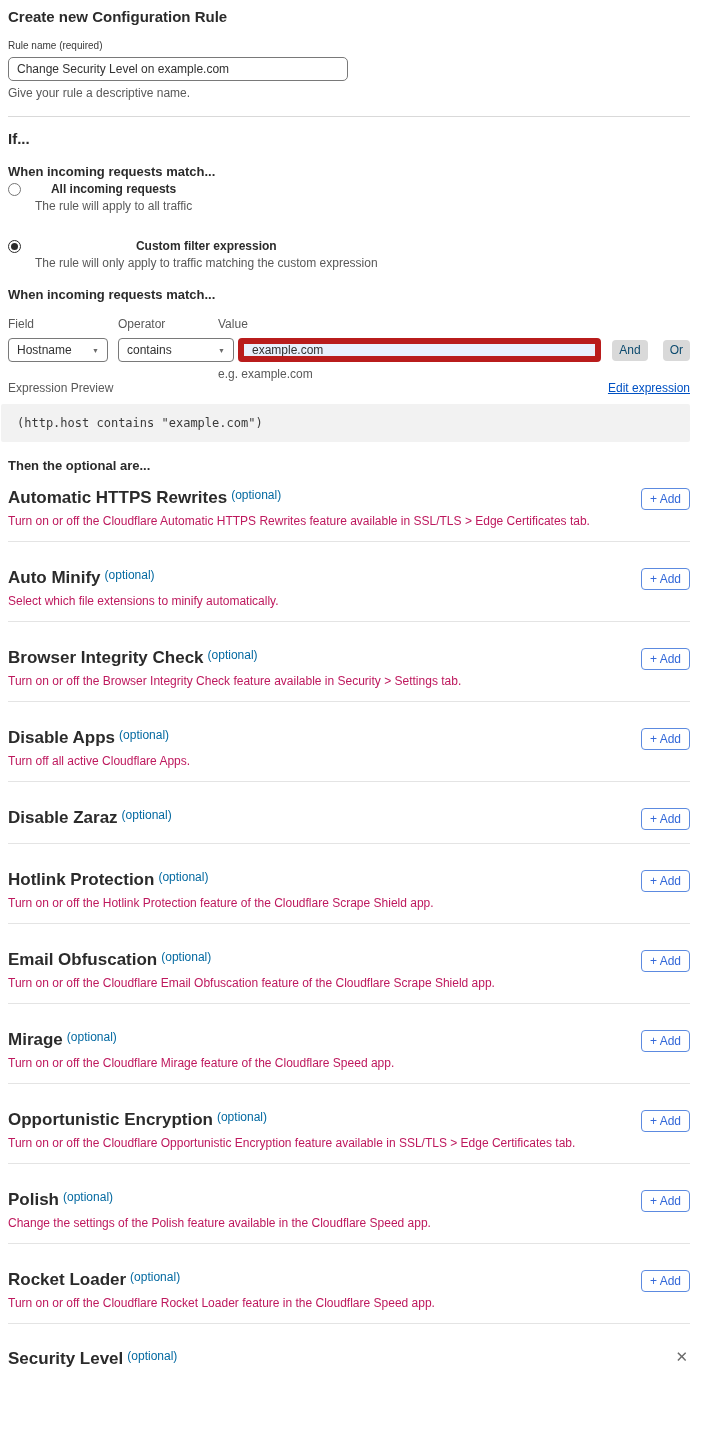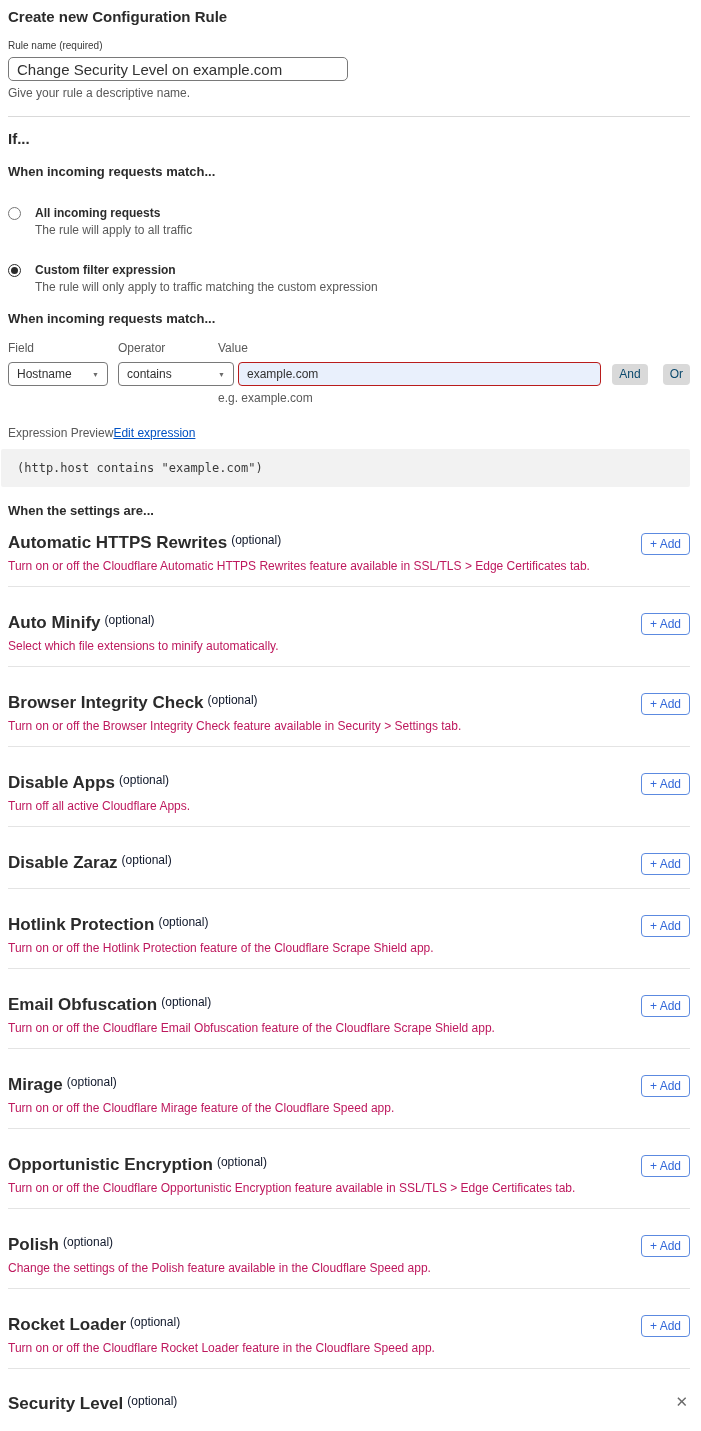--- a/index.html
+++ b/index.html
@@ -10,31 +10,31 @@
     font-size: 12px; color: #313131;
   }
   .container { padding: 8px 11px 0 8px; }
 
   h1.page-title { font-size: 15px; font-weight: bold; color: #2b2b2b; }
 
   .field-label { margin-top: 15px; font-size: 10px; color: #3a3a3a; }
   .text-input {
     display: block; margin-top: 6px; width: 340px; height: 24px;
     border: 1px solid #797979; border-radius: 5px; padding: 0 8px;
-    font-family: "Liberation Sans", sans-serif; font-size: 15px; color: #313131;
+    font-family: "Liberation Sans", sans-serif; font-size: 12px; color: #313131;
     background: #fff; outline: none;
   }
   .helper { margin-top: 5px; color: #595959; }
 
   .divider { margin-top: 16px; border-top: 1px solid #d9d9d9; }
 
   h2.if-heading { margin-top: 13px; font-size: 15px; font-weight: bold; color: #2b2b2b; }
   .sub-heading { margin-top: 17px; font-size: 13px; font-weight: bold; color: #2b2b2b; }
 
-  .radio-group { margin-top: 27px; }
+  .radio-group { margin-top: 3px; text-align: center; }
   .radio-row { display: flex; align-items: flex-start; margin-bottom: 26px; cursor: pointer; }
   .radio-row:last-child { margin-bottom: 0; }
   .radio-circle {
     flex: 0 0 auto; width: 13px; height: 13px; border-radius: 50%;
     border: 1px solid #767676; margin-top: 1px; position: relative; background: #fff;
   }
   .radio-circle.selected { border-color: #2b2b2b; }
   .radio-circle.selected::after {
     content: ""; position: absolute; left: 2px; top: 2px; width: 7px; height: 7px;
     border-radius: 50%; background: #2b2b2b;
@@ -52,50 +52,50 @@
   .select {
     height: 24px; border: 1px solid #797979; border-radius: 4px; background: #fff;
     display: flex; align-items: center; justify-content: space-between;
     padding: 0 8px; cursor: pointer;
   }
   .select .caret { color: #6b6b6b; font-size: 7px; margin-left: 6px; }
   .sel-field { width: 100px; }
   .sel-operator { width: 116px; margin-left: 10px; }
   .value-input {
     flex: 1; margin-left: 4px; height: 24px;
-    border: 1px solid #b91c1c; border-radius: 4px; background: #e9f0fc;
+    border: 6px solid #b91c1c; border-radius: 4px; background: #e9f0fc;
     padding: 0 8px; font-family: "Liberation Sans", sans-serif; font-size: 12px;
     color: #313131; outline: none;
   }
   .pill-btn {
     height: 21px; border: none; border-radius: 4px; background: #d9d9d9;
     color: #0c4a6e; font-family: "Liberation Sans", sans-serif; font-size: 12px;
     padding: 0 7px; cursor: pointer;
   }
   .btn-and { margin-left: 11px; }
   .btn-or { margin-left: 15px; }
   .value-helper { margin-top: 5px; margin-left: 210px; color: #595959; }
 
-  .preview-row { display: flex; justify-content: flex-start; align-items: baseline; margin-top: 21px; }
+  .preview-row { display: flex; justify-content: space-between; align-items: baseline; }
   .preview-label { color: #595959; }
   .edit-link { color: #0051c3; text-decoration: underline; cursor: pointer; font-size: 12px; }
   .code-block {
     margin-top: 9px; margin-left: -7px; height: 38px; background: #f2f2f2;
     display: flex; align-items: center; padding: 0 16px;
     font-family: "DejaVu Sans Mono", monospace; font-size: 12px; color: #3a3a3a;
     border-radius: 2px;
   }
 
   .then-heading { margin-top: 16px; font-size: 13px; font-weight: bold; color: #2b2b2b; }
 
   .setting-row { padding: 26px 0 13px 0; border-bottom: 1px solid #e4e4e4; }
   .setting-row:first-child { padding-top: 15px; }
   .setting-title-line { display: flex; align-items: flex-start; min-height: 22px; }
   .setting-title { font-size: 17px; font-weight: bold; color: #2b2b2b; }
-  .setting-optional { color: #0f172a; margin-left: 4px; }
+  .setting-optional { color: #0369a1; margin-left: 4px; }
   .title-spacer { flex: 1; }
   .add-btn {
     height: 22px; min-width: 46px; background: #fff; border: 1px solid #5c8ae0;
     border-radius: 4px; color: #3368d9; font-family: "Liberation Sans", sans-serif;
     font-size: 12px; padding: 0 8px; cursor: pointer;
   }
   .setting-desc { margin-top: 4px; color: #be185d; }
 
   .security-section { padding-top: 25px; }
   .close-x {
@@ -158,21 +158,21 @@
     <button class="pill-btn btn-or">Or</button>
   </div>
   <div class="value-helper">e.g. example.com</div>
 
   <div class="preview-row">
     <span class="preview-label">Expression Preview</span>
     <a class="edit-link">Edit expression</a>
   </div>
   <div class="code-block">(http.host contains "example.com")</div>
 
-  <div class="then-heading">When the settings are...</div>
+  <div class="then-heading">Then the optional are...</div>
 
   <div class="settings-list">
   <div class="setting-row">
     <div class="setting-title-line">
       <span class="setting-title">Automatic HTTPS Rewrites</span>
       <span class="setting-optional">(optional)</span>
       <span class="title-spacer"></span>
       <button class="add-btn">+ Add</button>
     </div>
     <div class="setting-desc">Turn on or off the Cloudflare Automatic HTTPS Rewrites feature available in SSL/TLS &gt; Edge Certificates tab.</div>

